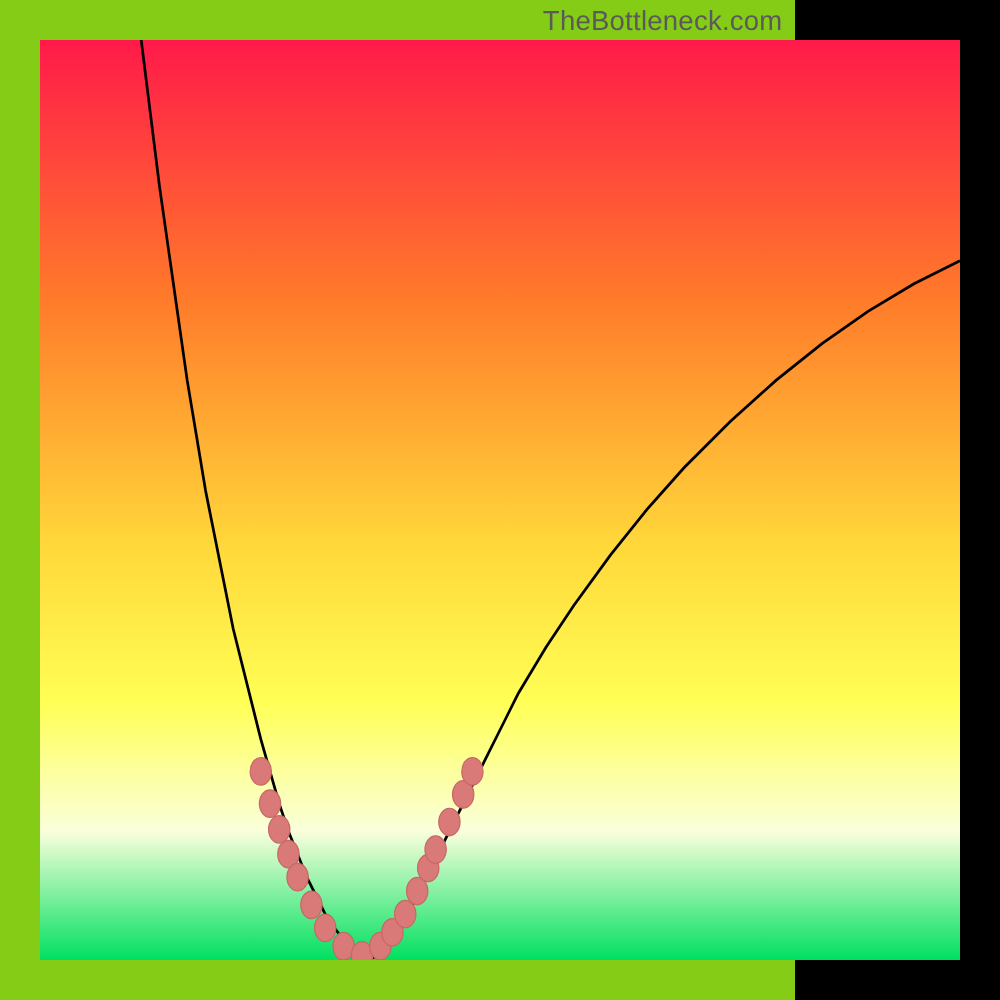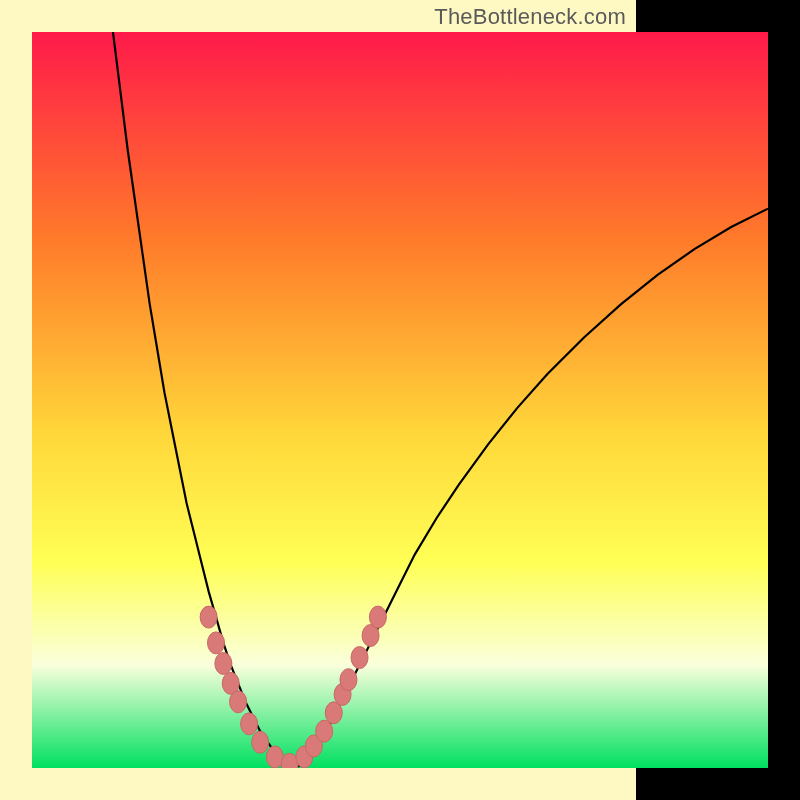--- a/index.html
+++ b/index.html
@@ -8,21 +8,21 @@
     width: 800px;
     height: 800px;
     background: #000;
     font-family: Arial, Helvetica, sans-serif;
     overflow: hidden;
   }
   .frame {
     position: relative;
     width: 636px;
     height: 800px;
-    background: #fef9c3;
+    background: #84cc16;
   }
   .watermark {
     position: absolute;
     top: 4px;
     right: 10px;
     color: #5a5a5a;
     font-size: 22px;
     font-weight: 500;
     letter-spacing: 0.2px;
     z-index: 5;

